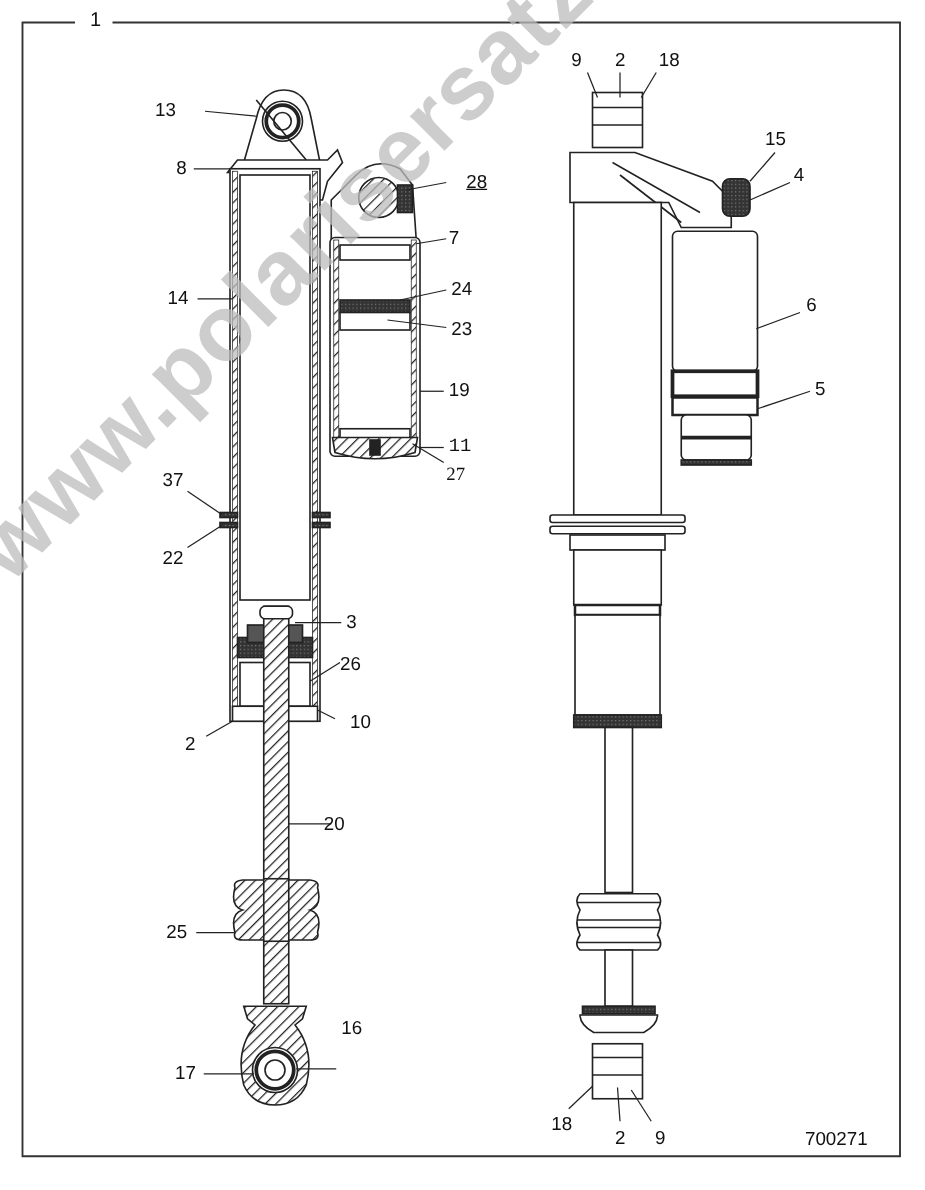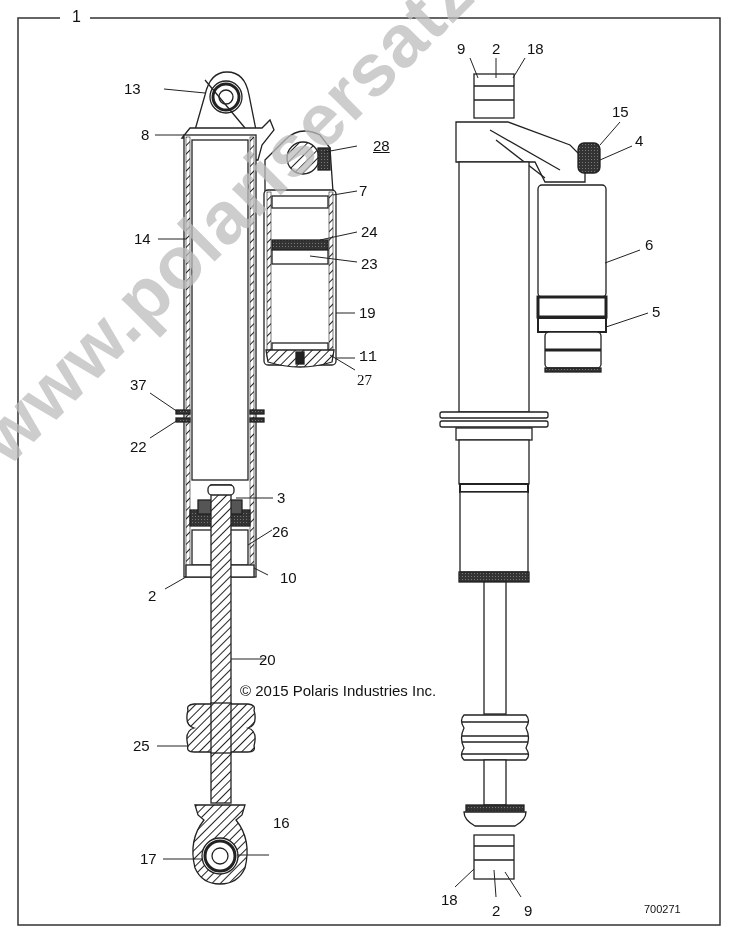--- a/index.html
+++ b/index.html
@@ -2,21 +2,21 @@
 <html><head>
 <meta charset="utf-8">
 <style>
   html, body { margin:0; padding:0; background:#ffffff; }
   body { width:740px; height:952px; position:relative; overflow:hidden;
          font-family:"Liberation Sans", sans-serif; color:#111; }
   #stage { position:absolute; left:0; top:0; width:740px; height:952px; }
   .lbl { position:absolute; font-size:15px; line-height:16px; color:#111; white-space:nowrap; }
   .frame-title { position:absolute; left:66px; top:8px; font-size:16px; background:#fff; padding:0 6px; }
   .copyright { position:absolute; left:240px; top:682px; font-size:15px; }
-  .ref { position:absolute; left:644px; top:903px; font-size:11px; }
+  .ref { position:absolute; left:644px; top:903px; font-size:15px; }
   .watermark { position:absolute; left:-40px; top:420px; font-size:74px; font-weight:bold;
                color:#bdbdbd; opacity:0.75; transform:rotate(-45deg); transform-origin:left top;
                white-space:nowrap; letter-spacing:1px; pointer-events:none; }
 </style>
 </head>
 <body>
 
 <div id="stage">
   <svg width="740" height="952" viewBox="0 0 740 952" xmlns="http://www.w3.org/2000/svg">
     <defs>
@@ -161,21 +161,20 @@
       <line x1="648" y1="313" x2="606" y2="327"></line>
       <line x1="455" y1="887" x2="474" y2="869"></line>
       <line x1="496" y1="897" x2="494" y2="870"></line>
       <line x1="521" y1="897" x2="505" y2="872"></line>
     </g>
   </svg>
 
   <div class="watermark">www.polarisersatzteile.de</div>
 
   <div class="frame-title">1</div>
-  <div class="copyright">© 2015 Polaris Industries Inc.</div>
   <div class="ref">700271</div>
 
   <div id="callouts">
       <div class="lbl" style="left: 124px; top: 81px;">13</div>
       <div class="lbl" style="left: 141px; top: 127px;">8</div>
       <div class="lbl" style="left: 373px; top: 138px; text-decoration: underline;">28</div>
       <div class="lbl" style="left: 359px; top: 183px;">7</div>
       <div class="lbl" style="left: 134px; top: 231px; text-align: center;">14</div>
       <div class="lbl" style="left: 361px; top: 224px;">24</div>
       <div class="lbl" style="left: 361px; top: 256px;">23</div>

